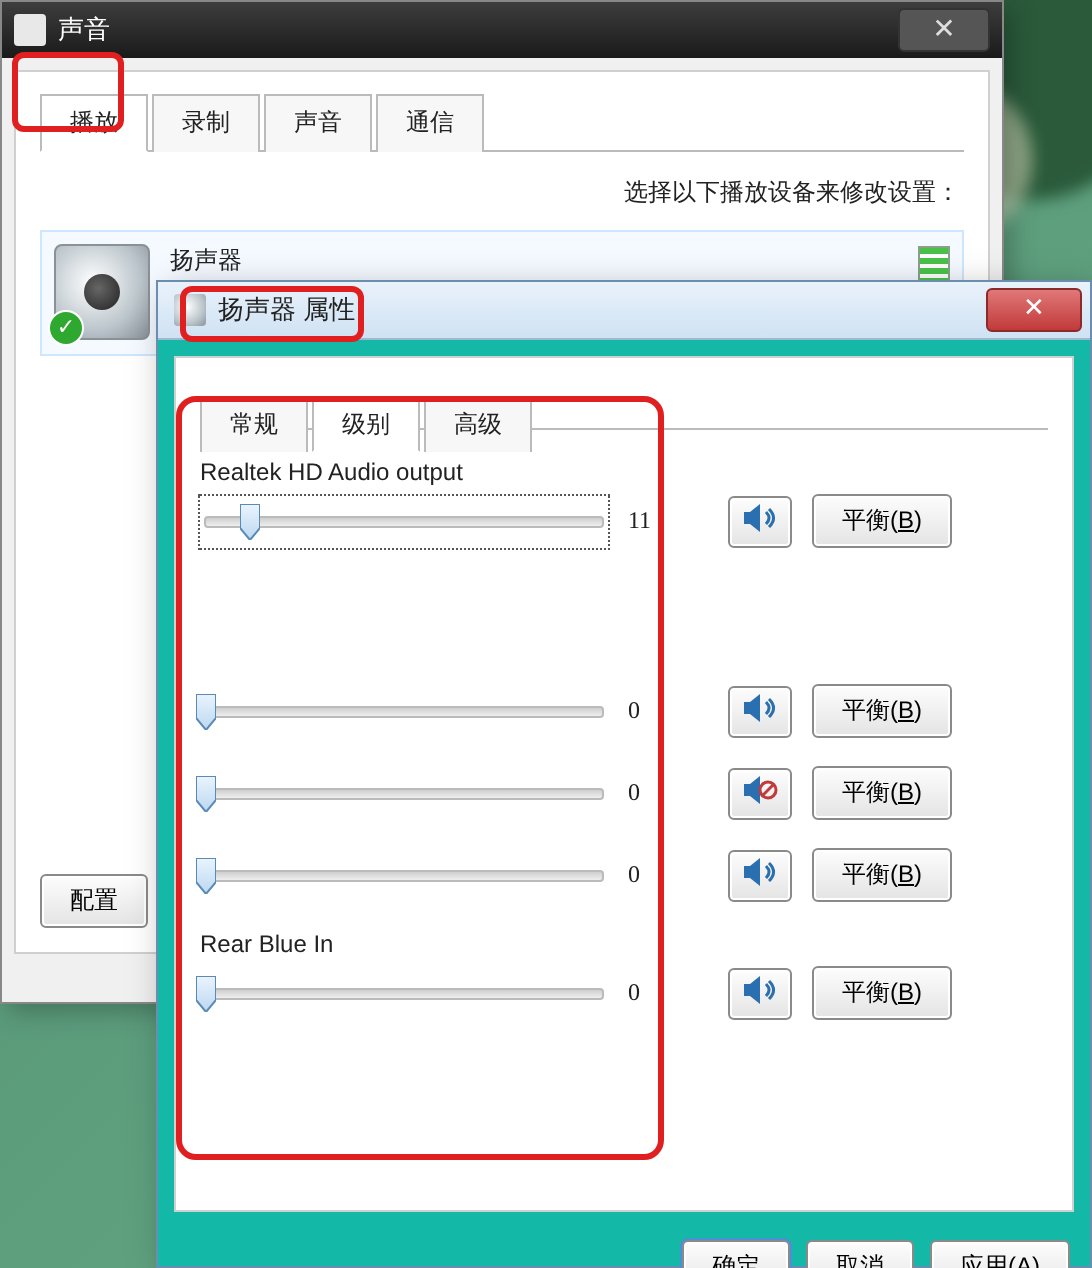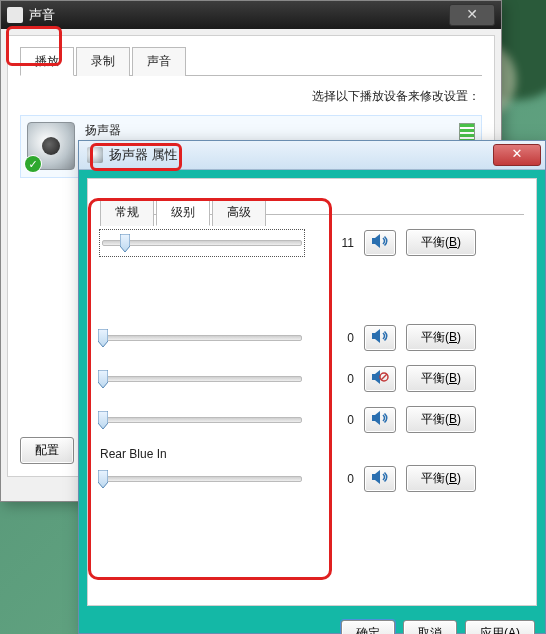--- a/index.html
+++ b/index.html
@@ -219,21 +219,21 @@
     position: relative;
     margin: 8px 0;
   }
   .slider-thumb {
     position:absolute; top:-7px;
     width: 10px; height: 18px;
     transform: translateX(-50%);
   }
   .slider-thumb svg { display:block; }
   .value {
-    width: 40px; text-align:right;
+    width: 40px; font-family:Liberation Serif, serif;
   }
   .mute-btn {
     width: 30px; height: 24px;
     background: linear-gradient(#fdfdfd,#e4e4e4);
     border:1px solid #8a8a8a; border-radius:3px;
     display:flex; align-items:center; justify-content:center;
     box-shadow: inset 0 0 0 1px #fff;
     cursor:pointer;
   }
   .balance-btn {
@@ -271,20 +271,21 @@
     <span class="title-ico"></span>
     <span>声音</span>
     <span class="spacer"></span>
     <div class="close-x">✕</div>
   </div>
   <div class="sound-body">
     <div class="tabs1" id="tabs1">
         <div class="tab active">播放</div>
         <div class="tab">录制</div>
         <div class="tab">声音</div>
+        <div class="tab">通信</div>
       </div>
     <div class="instruction">选择以下播放设备来修改设置：</div>
 
     <div class="device-row">
       <div class="device-icon-wrap">
         <div class="device-icon"></div>
         <div class="check-badge">✓</div>
       </div>
       <div class="device-text">
         <div class="device-name">扬声器</div>
@@ -309,20 +310,21 @@
   </div>
 
   <div class="prop-body">
     <div class="tabs2" id="tabs2">
         <div class="tab">常规</div>
         <div class="tab active">级别</div>
         <div class="tab">高级</div>
       </div>
     <div class="channels" id="channels">
         <div class="channel main">
+          <div class="ch-label">Realtek HD Audio output</div>
           <div class="ch-row">
             <div class="slider-wrap focused">
               <div class="slider-track">
                 <div class="slider-thumb" style="left: 11%;">
                   <svg width="10" height="18" viewBox="0 0 10 18">
                     <path d="M0 0 H10 V12 L5 18 L0 12 Z" fill="url(#g)" stroke="#5a8ab8"></path>
                     <defs>
                       <linearGradient id="g" x1="0" y1="0" x2="0" y2="1">
                         <stop offset="0" stop-color="#eaf4ff"></stop>
                         <stop offset="1" stop-color="#bcd8ef"></stop>

